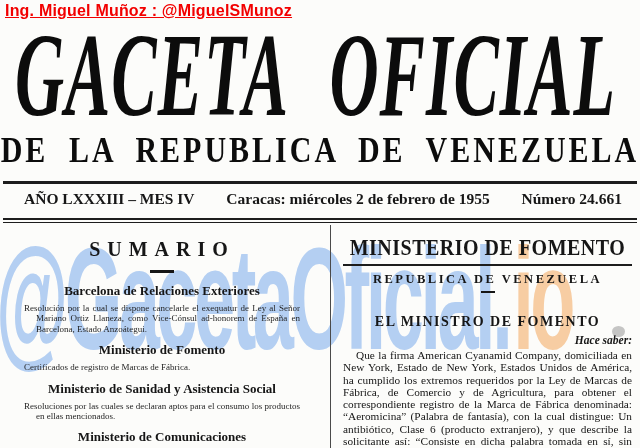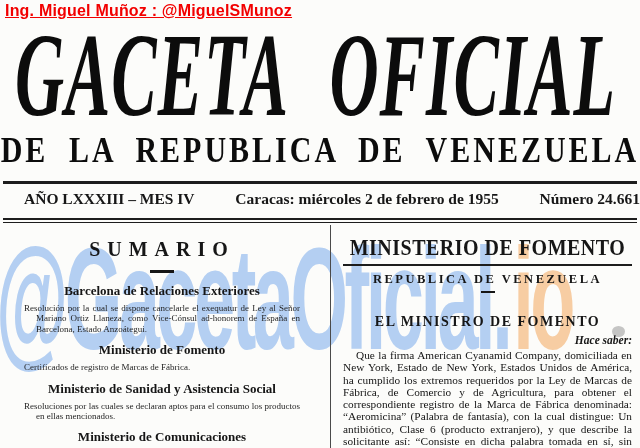--- a/index.html
+++ b/index.html
@@ -46,21 +46,21 @@
     position:absolute;top:130px;left:0;right:0;height:40px;
     display:flex;align-items:center;justify-content:center;
   }
   .subtitle-text{
     display:inline-block;font-weight:700;font-size:30px;line-height:1;
     letter-spacing:3px;word-spacing:10px;
     transform:scaleY(1.2);transform-origin:center center;color:#0c0c0c;
   }
   .rule-single{position:absolute;top:181px;left:3px;right:3px;height:3px;background:#1d1d1d;}
   .info-row{
-    position:absolute;top:190px;left:24px;right:0;
+    position:absolute;top:190px;left:24px;right:18px;
     display:flex;justify-content:space-between;align-items:flex-end;
     font-weight:700;font-size:15.5px;
   }
   .rule-double{
     position:absolute;top:218px;left:3px;right:3px;height:2px;
     border-top:2.5px solid #1d1d1d;border-bottom:1.5px solid #1d1d1d;
   }
   .columns{position:absolute;top:225px;left:0;right:0;bottom:0;display:flex;}
   .col-left{
     width:331px;box-sizing:border-box;border-right:1.3px solid #4a4a4a;

